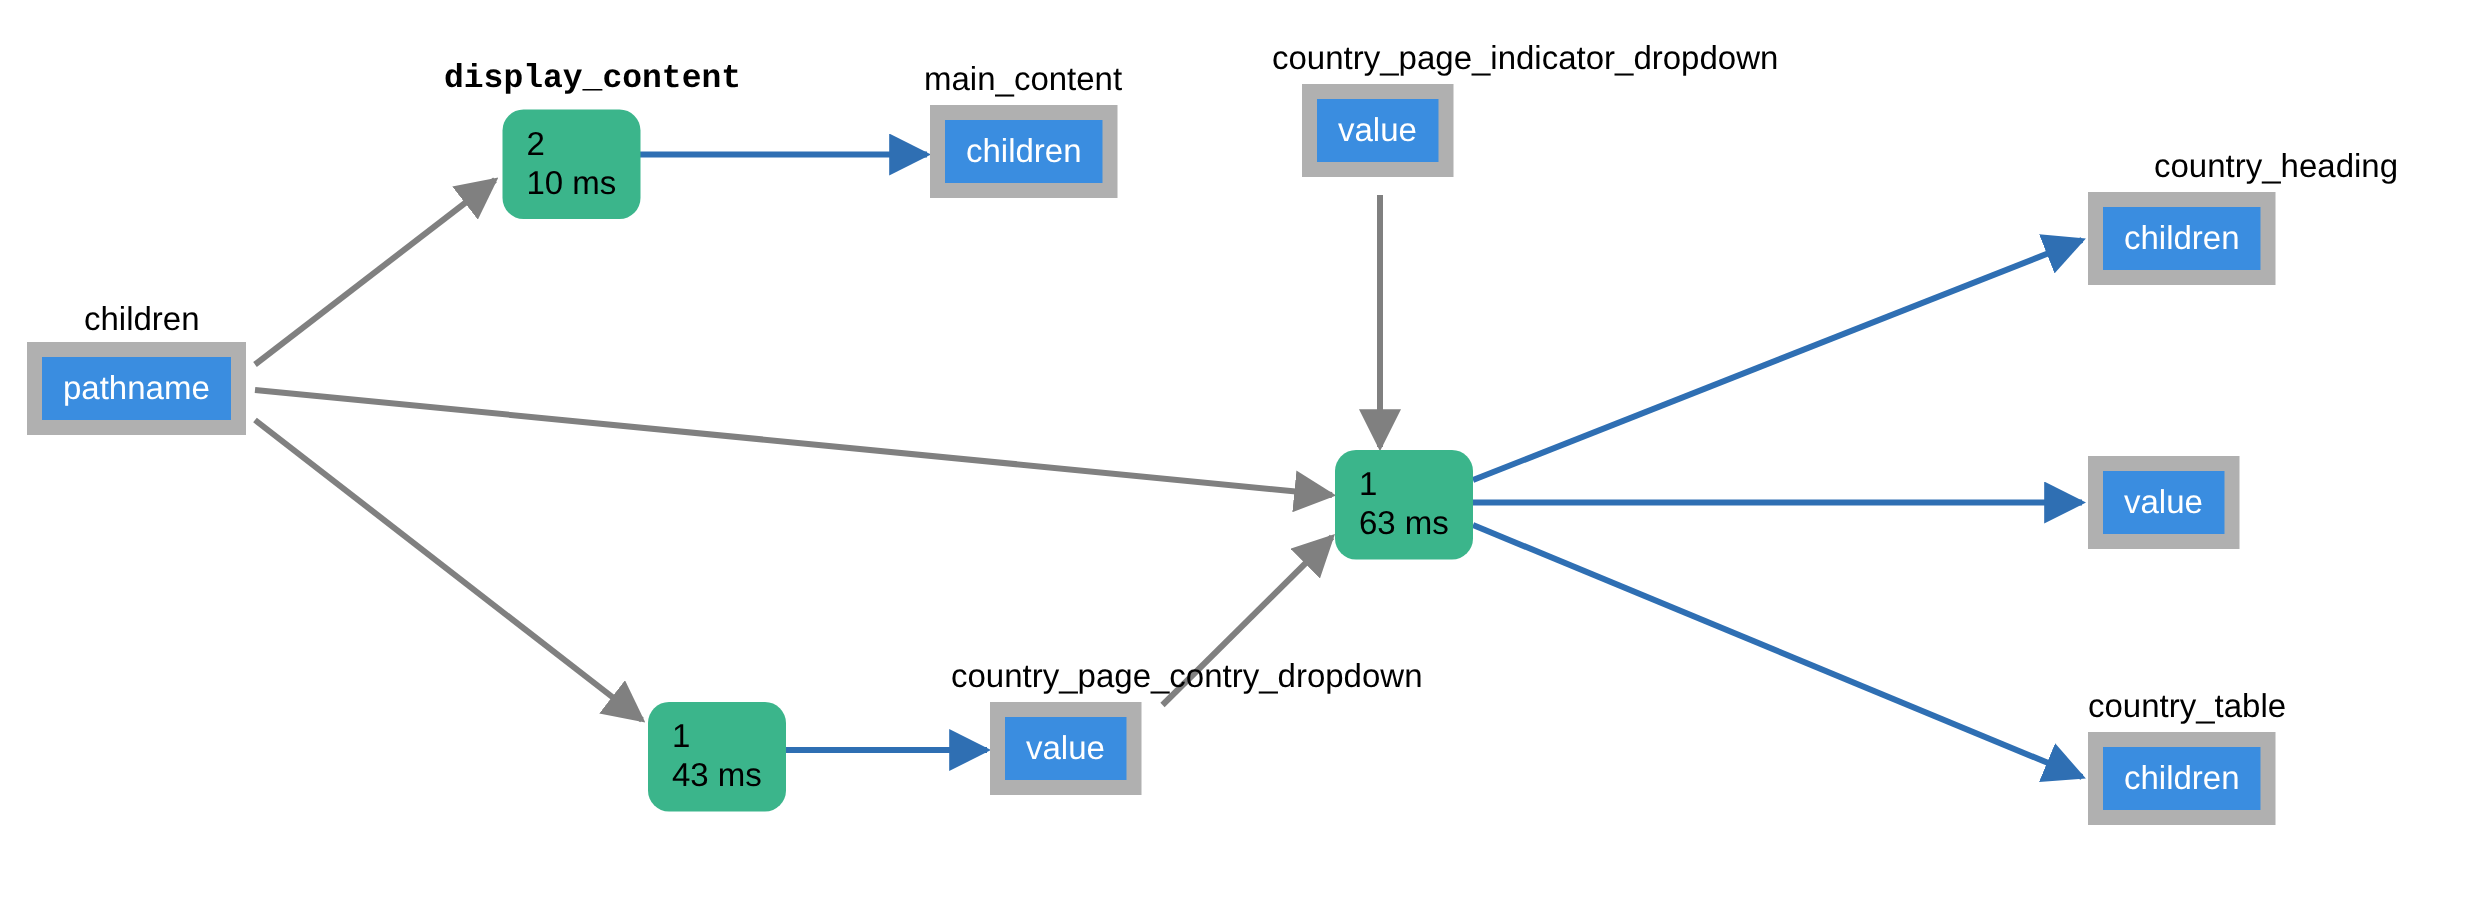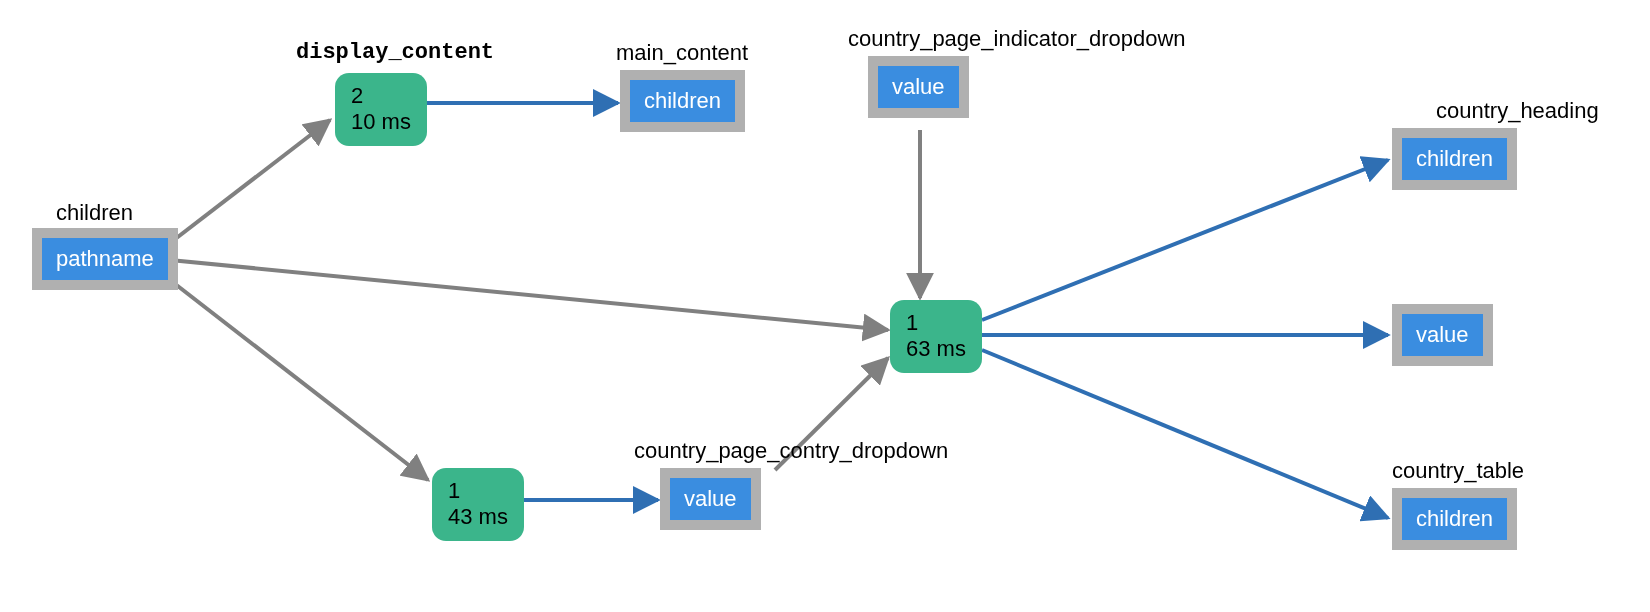--- a/index.html
+++ b/index.html
@@ -92,21 +92,21 @@
     <line x1="775" y1="470" x2="888" y2="358" stroke="#808080" stroke-width="4" marker-end="url(#arrow-grey)"></line>
 
     <line x1="982" y1="320" x2="1388" y2="160" stroke="#2f6fb3" stroke-width="4" marker-end="url(#arrow-blue)"></line>
 
     <line x1="982" y1="335" x2="1388" y2="335" stroke="#2f6fb3" stroke-width="4" marker-end="url(#arrow-blue)"></line>
 
     <line x1="982" y1="350" x2="1388" y2="518" stroke="#2f6fb3" stroke-width="4" marker-end="url(#arrow-blue)"></line>
   </svg>
 
   <div class="node-label" style="left:56px; top:200px;">children</div>
-  <div class="prop-box" style="left:32px; top:228px;">
+  <div class="prop-box" style="left:18px; top:228px;">
     <div class="prop-inner">pathname</div>
   </div>
 
   <div class="node-label mono" style="left:296px; top:40px;">display_content</div>
   <div class="cb-box" style="left:335px; top:73px;">
     <div>2</div>
     <div>10 ms</div>
   </div>
 
   <div class="node-label" style="left:616px; top:40px;">main_content</div>

